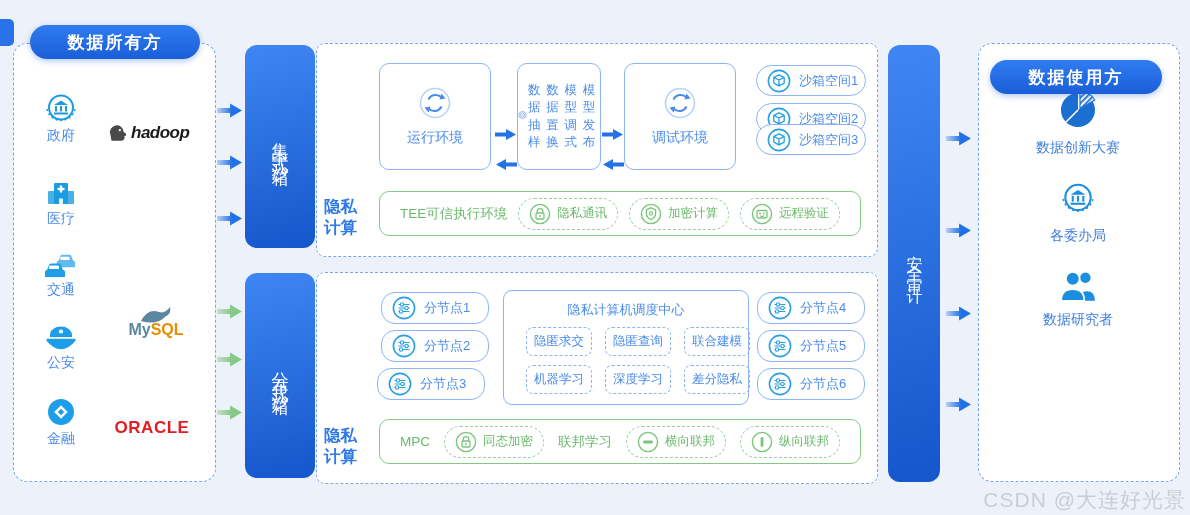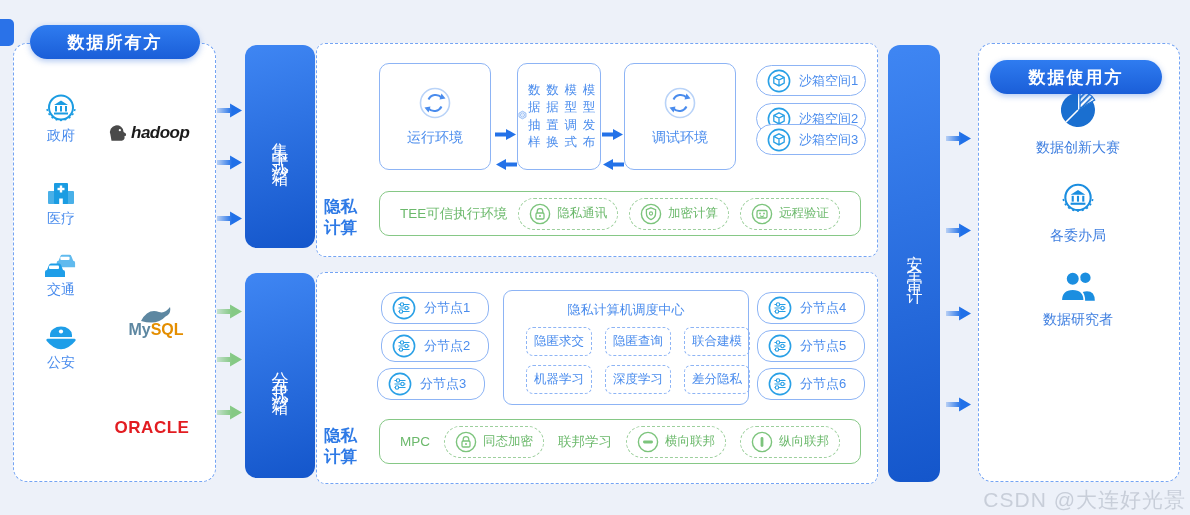--- a/index.html
+++ b/index.html
@@ -123,20 +123,28 @@
   <div class="sector" style="left:31px;top:320px;">
     <svg width="38" height="34" viewBox="0 0 38 34" style="color:#1e9ee8">
       <path d="M8 15 a11 8.5 0 0 1 22 0 v2.2 h-22 z" fill="currentColor"></path>
       <circle cx="19" cy="11.5" r="2.1" fill="#fff"></circle>
       <rect x="7" y="17.2" width="24" height="1.6" fill="#fff"></rect>
       <path d="M5.5 18.8 h27 q1.6 0 1 2 q-7 8.5 -14.5 8.5 q-7.5 0 -14.5 -8.5 q-.6 -2 1 -2 z" fill="currentColor"></path>
     </svg>
     <span>公安</span>
   </div>
 
+  <div class="sector" style="left:31px;top:394px;">
+    <svg width="36" height="36" viewBox="0 0 36 36" style="color:#1e9ee8">
+      <circle cx="18" cy="18" r="13" fill="currentColor"></circle>
+      <rect x="13.2" y="13.2" width="9.6" height="9.6" transform="rotate(45 18 18)" fill="#fff"></rect>
+      <rect x="15.7" y="15.7" width="4.6" height="4.6" transform="rotate(45 18 18)" fill="currentColor"></rect>
+    </svg>
+    <span>金融</span>
+  </div>
 
   <div class="logo" style="left:106px;top:122px;gap:3px;">
     <svg width="22" height="22" viewBox="0 0 20 20">
       <path d="M16 9 a6.2 6.2 0 1 0 -12 2.4 l1 5.6 h9.5 q3.2 -1 2.2 -4 q2.2 -.4 1.3 -2.6 z" fill="#4a4a4a"></path>
       <circle cx="12.6" cy="7.4" r="1" fill="#fff"></circle>
     </svg>
     <span class="hadoop-text">hadoop</span>
   </div>
 
 

